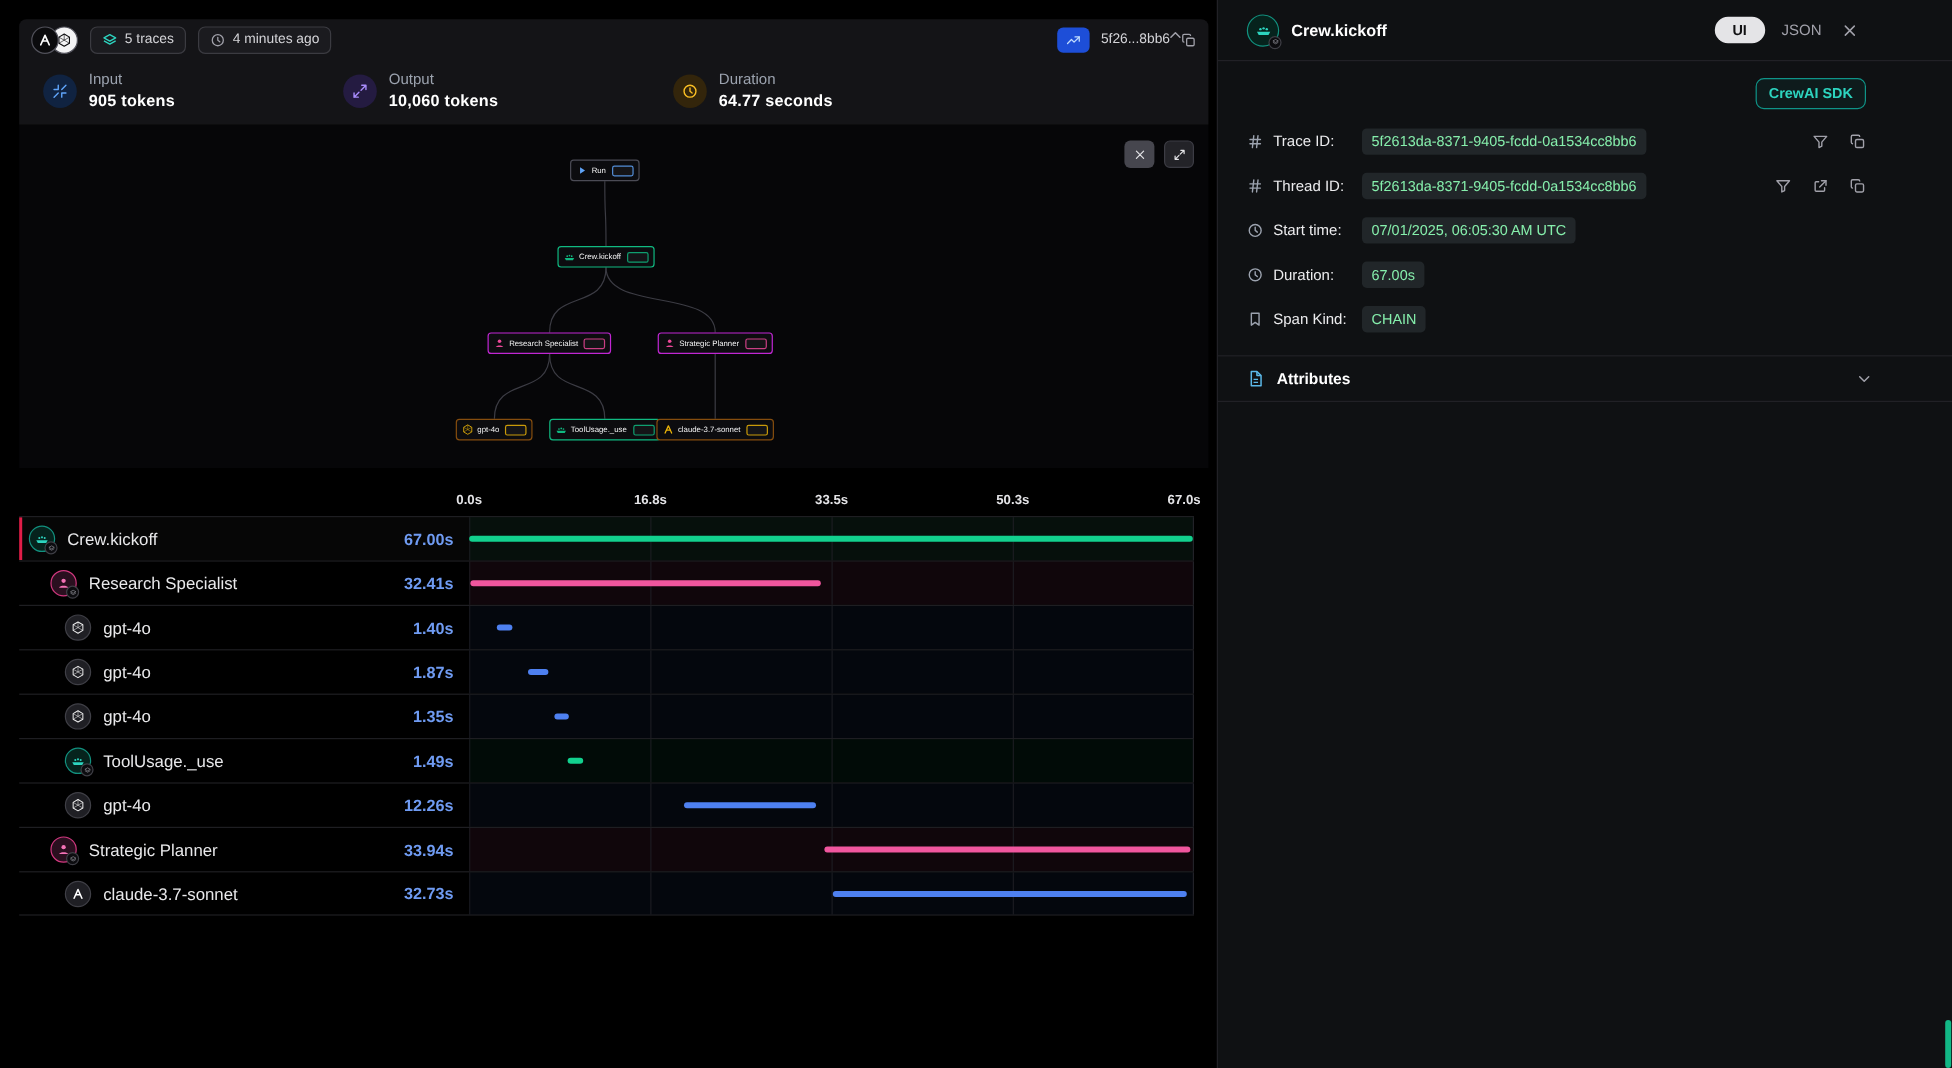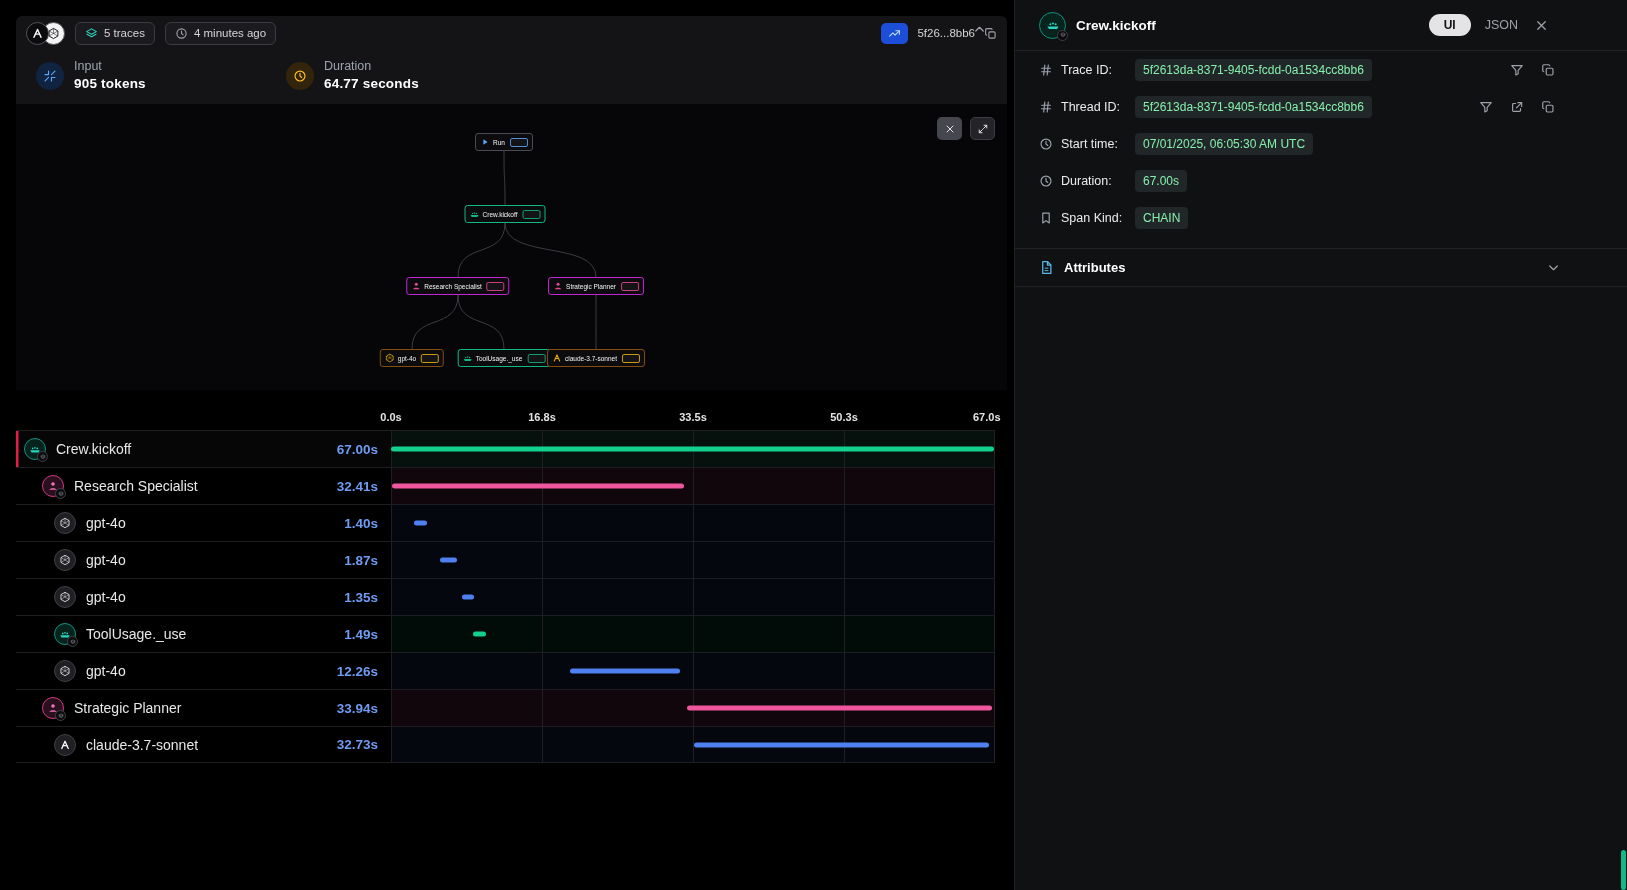--- a/index.html
+++ b/index.html
@@ -167,20 +167,33 @@
                   <path d="M9.5 3.5v6h-6M14.5 20.5v-6h6M20.5 3.5l-6 6M3.5 20.5l6-6"></path>
                 </svg>
               </span>
             </span>
             <div>
               <div class="stat-label">Input</div>
               <div class="stat-value">905 tokens</div>
             </div>
           </div>
           <div class="stat">
+            <span class="stat-icon" style="color:#a78bfa;background:#241b41">
+              <span class="ic">
+                <svg viewBox="0 0 24 24" fill="none" stroke="currentColor" stroke-width="2" stroke-linecap="round" stroke-linejoin="round">
+                  <path d="M14.5 3.5h6v6M9.5 20.5h-6v-6M20.5 3.5l-7 7M3.5 20.5l7-7"></path>
+                </svg>
+              </span>
+            </span>
+            <div>
+              <div class="stat-label">Output</div>
+              <div class="stat-value">10,060 tokens</div>
+            </div>
+          </div>
+          <div class="stat">
             <span class="stat-icon" style="color:#fbbf24;background:#33250b">
               <span class="ic">
                 <svg viewBox="0 0 24 24" fill="none" stroke="currentColor" stroke-width="2" stroke-linecap="round">
                   <circle cx="12" cy="12" r="8.5"></circle>
                   <path d="M12 7.5V12l3 2.5"></path>
                 </svg>
               </span>
             </span>
             <div>
               <div class="stat-label">Duration</div>
@@ -523,20 +536,23 @@
         <span class="ui-pill">UI</span>
         <span class="json-label">JSON</span>
         <span class="ic p-close">
             <svg viewBox="0 0 24 24" fill="none" stroke="currentColor" stroke-width="2" stroke-linecap="round">
               <path d="M6 6l12 12M18 6 6 18"></path>
             </svg>
           </span>
       </span>
     </div>
 
+    <div class="sdk-row">
+      <span class="sdk-badge">CrewAI SDK</span>
+    </div>
 
     <div id="p-fields">
         <div class="p-field">
           <span class="p-ficon ic">
             <svg viewBox="0 0 24 24" fill="none" stroke="currentColor" stroke-width="2" stroke-linecap="round">
               <path d="M4.5 9h15M4.5 15h15M10 3.5 8 20.5M16 3.5l-2 17"></path>
             </svg>
           </span>
           <span class="p-flabel">Trace ID:</span>
           <span class="p-value">5f2613da-8371-9405-fcdd-0a1534cc8bb6</span>

